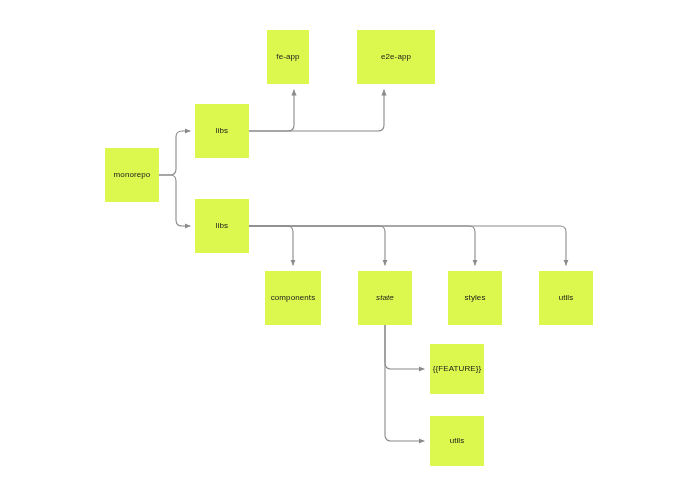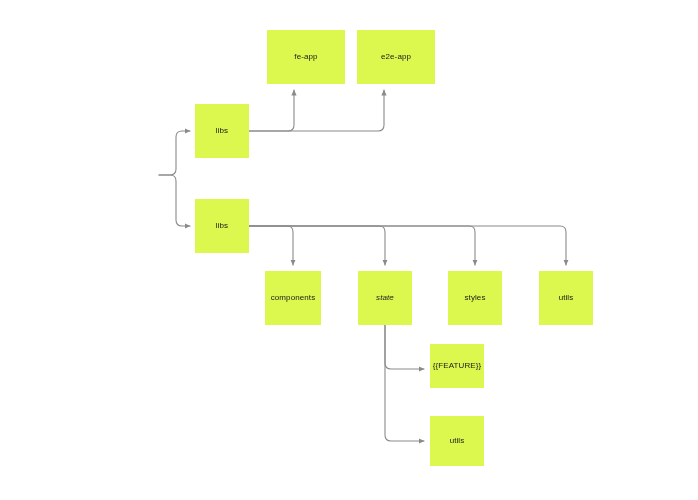--- a/index.html
+++ b/index.html
@@ -76,30 +76,33 @@
       <path d="M249,226 L469,226 Q475,226 475,232 L475,265" marker-end="url(#arrowhead)"></path>
 
       <path d="M249,226 L560,226 Q566,226 566,232 L566,265" marker-end="url(#arrowhead)"></path>
 
       <path d="M385,325 L385,363 Q385,369 391,369 L424,369" marker-end="url(#arrowhead)"></path>
 
       <path d="M385,325 L385,435 Q385,441 391,441 L424,441" marker-end="url(#arrowhead)"></path>
     </g>
   </svg>
 
+  <div class="node" style="left:105px; top:148px; width:54px; height:54px;">
+    <span class="node-label">monorepo</span>
+  </div>
 
   <div class="node" style="left:195px; top:104px; width:54px; height:54px;">
     <span class="node-label">libs</span>
   </div>
 
   <div class="node" style="left:195px; top:199px; width:54px; height:54px;">
     <span class="node-label">libs</span>
   </div>
 
-  <div class="node" style="left:267px; top:30px; width:78px; height:54px;">
+  <div class="node" style="left:267px; top:30px; width:42px; height:54px;">
     <span class="node-label">fe-app</span>
   </div>
 
   <div class="node" style="left:357px; top:30px; width:78px; height:54px;">
     <span class="node-label">e2e-app</span>
   </div>
 
   <div class="node" style="left:265px; top:271px; width:56px; height:54px;">
     <span class="node-label">components</span>
   </div>
@@ -109,21 +112,21 @@
   </div>
 
   <div class="node" style="left:448px; top:271px; width:54px; height:54px;">
     <span class="node-label">styles</span>
   </div>
 
   <div class="node" style="left:539px; top:271px; width:54px; height:54px;">
     <span class="node-label">utils</span>
   </div>
 
-  <div class="node" style="left:430px; top:344px; width:54px; height:44px;">
+  <div class="node" style="left:430px; top:344px; width:54px; height:50px;">
     <span class="node-label">{{FEATURE}}</span>
   </div>
 
   <div class="node" style="left:430px; top:416px; width:54px; height:50px;">
     <span class="node-label">utils</span>
   </div>
 
 </div>
 
 </body></html>

